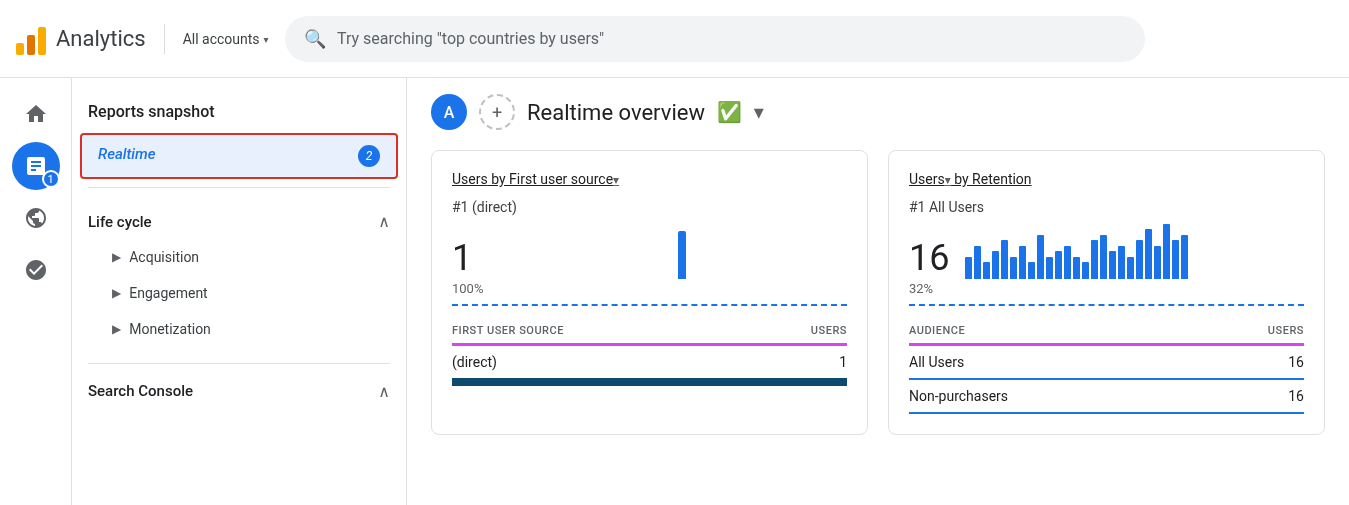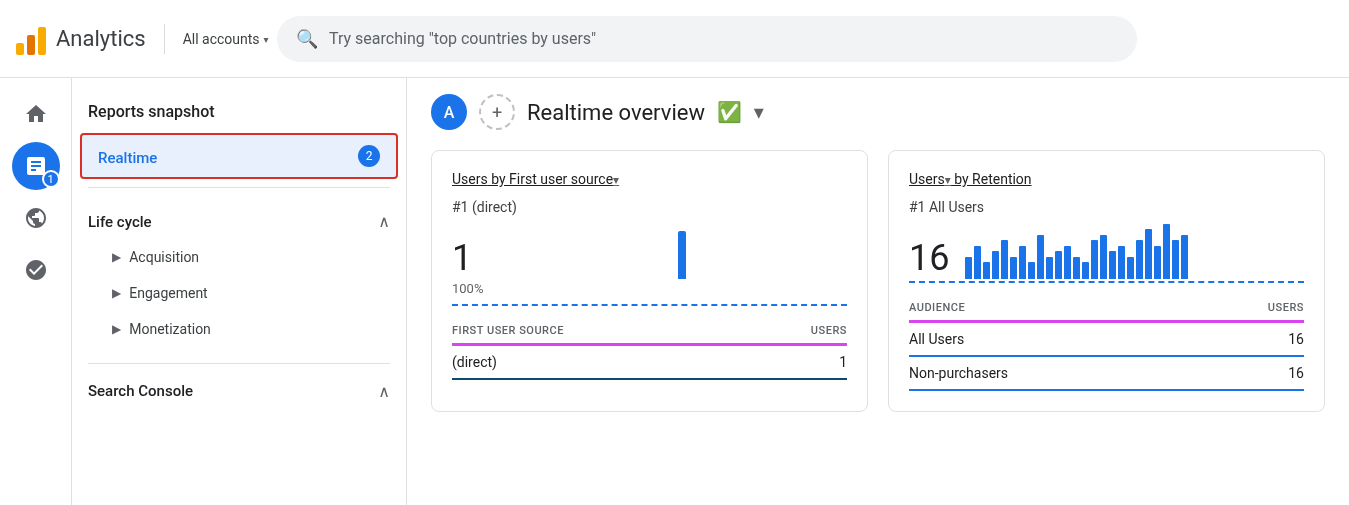--- a/index.html
+++ b/index.html
@@ -1,21 +1,21 @@
 <!DOCTYPE html>
 <html><head>
   <meta charset="utf-8">
   <style>
     * { box-sizing: border-box; margin: 0; padding: 0; }
     body { font-family: 'Google Sans', Roboto, Arial, sans-serif; font-size: 14px; color: #202124; background: #fff; width: 1349px; height: 505px; overflow: hidden; }
 
     
     .topbar {
       display: flex; align-items: center; height: 78px;
-      border-bottom: 1px solid #e0e0e0; padding: 0 16px; gap: 8px;
+      border-bottom: 1px solid #e0e0e0; padding: 0 16px; gap: 16px;
     }
     .logo-area { display: flex; align-items: center; gap: 10px; min-width: 200px; }
     .logo-bars { display: flex; align-items: flex-end; gap: 3px; height: 32px; }
     .logo-bar { background: #f9ab00; border-radius: 2px; }
     .logo-bar-1 { width: 8px; height: 12px; }
     .logo-bar-2 { width: 8px; height: 20px; background: #e37400; }
     .logo-bar-3 { width: 8px; height: 28px; background: #f9ab00; }
     .app-title { font-size: 22px; font-weight: 400; color: #3c4043; }
     .divider-v { width: 1px; height: 30px; background: #dadce0; margin: 0 8px; }
     .all-accounts { display: flex; align-items: center; gap: 4px; cursor: pointer; color: #3c4043; font-size: 14px; }
@@ -34,21 +34,21 @@
     
     .left-nav { width: 72px; background: #fff; display: flex; flex-direction: column; align-items: center; padding-top: 12px; gap: 4px; border-right: 1px solid #e0e0e0; }
     .nav-icon { width: 48px; height: 48px; display: flex; align-items: center; justify-content: center; border-radius: 50%; cursor: pointer; position: relative; }
     .nav-icon.active { background: #1a73e8; }
     .nav-icon svg { width: 24px; height: 24px; }
     .badge-1 { position: absolute; bottom: 2px; right: 0; background: #1a73e8; color: #fff; border-radius: 50%; width: 18px; height: 18px; font-size: 11px; display: flex; align-items: center; justify-content: center; border: 2px solid #fff; }
 
     
     .sidebar { width: 335px; padding: 16px 0; border-right: 1px solid #e0e0e0; overflow-y: auto; }
     .sidebar-section-title { font-size: 16px; font-weight: 500; color: #202124; padding: 8px 16px 12px; }
-    .sidebar-item { display: flex; align-items: flex-end; padding: 10px 16px; cursor: pointer; position: relative; }
+    .sidebar-item { display: flex; align-items: flex-start; padding: 10px 16px; cursor: pointer; position: relative; font-style: italic; }
     .sidebar-item.active { background: #e8f0fe; border: 2px solid #d93025; border-radius: 4px; margin: 0 8px; }
     .sidebar-item.active .item-label { color: #1a73e8; font-weight: 500; font-size: 15px; }
     .sidebar-item-badge { background: #1a73e8; color: #fff; border-radius: 50%; width: 22px; height: 22px; font-size: 12px; display: flex; align-items: center; justify-content: center; margin-left: auto; }
     .section-group { padding: 8px 16px; }
     .section-group-header { display: flex; align-items: center; justify-content: space-between; padding: 8px 0; cursor: pointer; }
     .section-group-title { font-size: 15px; font-weight: 500; color: #202124; }
     .chevron { font-size: 16px; color: #5f6368; }
     .sub-item { display: flex; align-items: center; gap: 8px; padding: 10px 16px 10px 24px; cursor: pointer; }
     .sub-item-arrow { color: #5f6368; font-size: 12px; }
     .sub-item-label { font-size: 14px; color: #3c4043; }
@@ -72,21 +72,21 @@
     .card-header { font-size: 14px; color: #202124; margin-bottom: 12px; }
     .card-header span { text-decoration: underline; cursor: pointer; }
     .card-rank { font-size: 14px; color: #404040; margin-bottom: 4px; }
     .card-value-row { display: flex; align-items: flex-end; gap: 16px; margin-bottom: 2px; }
     .card-big-value { font-size: 36px; font-weight: 400; color: #202124; }
     .mini-chart { display: flex; align-items: flex-end; gap: 2px; height: 60px; flex: 1; }
     .card-percent { font-size: 13px; color: #5f6368; margin-bottom: 8px; }
     .dashed-line { border-bottom: 2px dashed #1a73e8; margin-bottom: 12px; }
     .card-table-header { display: flex; justify-content: space-between; padding: 6px 0; border-bottom: 3px solid #d946ef; }
     .col-label { font-size: 11px; font-weight: 500; color: #5f6368; letter-spacing: 0.5px; text-transform: uppercase; }
-    .card-table-row { display: flex; justify-content: space-between; align-items: center; padding: 8px 0; border-bottom: 2px solid #0c4a6e; }
+    .card-table-row { display: flex; justify-content: space-between; align-items: center; padding: 8px 0; border-bottom: 8px solid #0c4a6e; }
     .card-table-row-2 { display: flex; justify-content: space-between; align-items: center; padding: 8px 0; border-bottom: 2px solid #1a73e8; }
     .row-label { font-size: 14px; color: #202124; }
     .row-value { font-size: 14px; color: #202124; }
 
     .audience-card .mini-chart-area { display: flex; align-items: flex-end; gap: 2px; height: 60px; }
   </style>
 </head>
 <body>
 
 <div class="topbar">
@@ -262,20 +262,21 @@
               <div style="background: rgb(26, 115, 232); border-radius: 1px 1px 0px 0px; width: 7px; height: 33px; flex-shrink: 0;"></div>
               <div style="background: rgb(26, 115, 232); border-radius: 1px 1px 0px 0px; width: 7px; height: 22px; flex-shrink: 0;"></div>
               <div style="background: rgb(26, 115, 232); border-radius: 1px 1px 0px 0px; width: 7px; height: 39px; flex-shrink: 0;"></div>
               <div style="background: rgb(26, 115, 232); border-radius: 1px 1px 0px 0px; width: 7px; height: 50px; flex-shrink: 0;"></div>
               <div style="background: rgb(26, 115, 232); border-radius: 1px 1px 0px 0px; width: 7px; height: 33px; flex-shrink: 0;"></div>
               <div style="background: rgb(26, 115, 232); border-radius: 1px 1px 0px 0px; width: 7px; height: 55px; flex-shrink: 0;"></div>
               <div style="background: rgb(26, 115, 232); border-radius: 1px 1px 0px 0px; width: 7px; height: 39px; flex-shrink: 0;"></div>
               <div style="background: rgb(26, 115, 232); border-radius: 1px 1px 0px 0px; width: 7px; height: 44px; flex-shrink: 0;"></div>
             </div>
         </div>
+        <div class="card-percent">32%</div>
         <div class="dashed-line"></div>
         <div class="card-table-header">
           <span class="col-label">AUDIENCE</span>
           <span class="col-label">USERS</span>
         </div>
         <div class="card-table-row" style="border-bottom: 2px solid #1a73e8;">
           <span class="row-label">All Users</span>
           <span class="row-value">16</span>
         </div>
         <div class="card-table-row-2" style="display:flex;justify-content:space-between;align-items:center;padding:8px 0;border-bottom:2px solid #1a73e8;">

